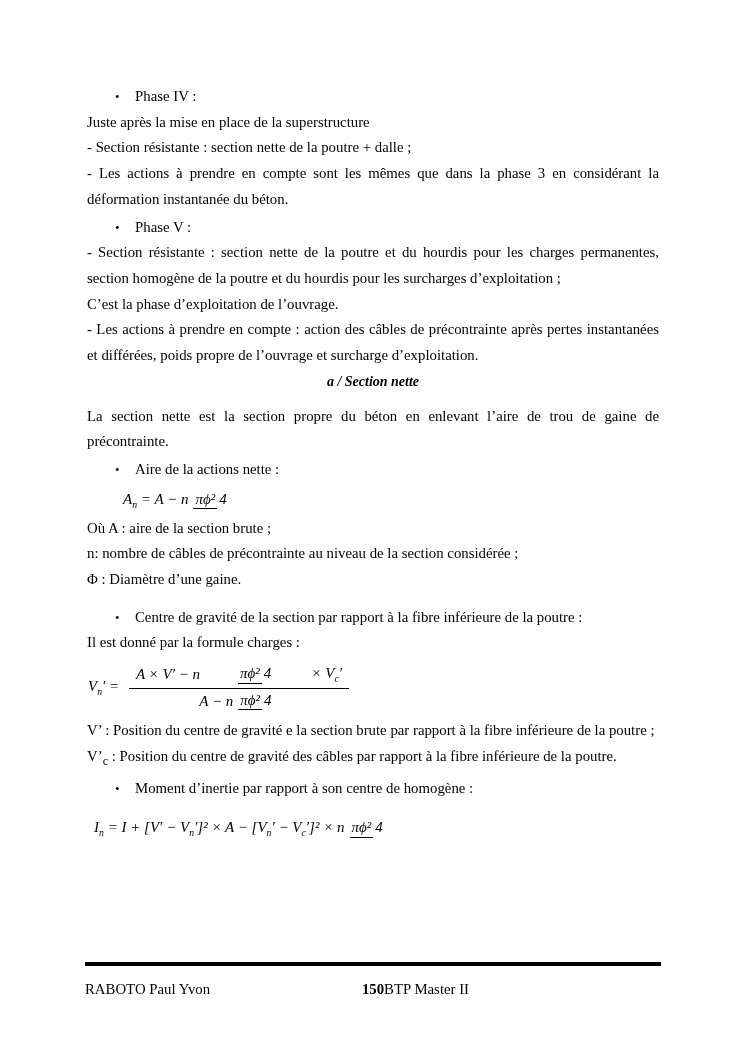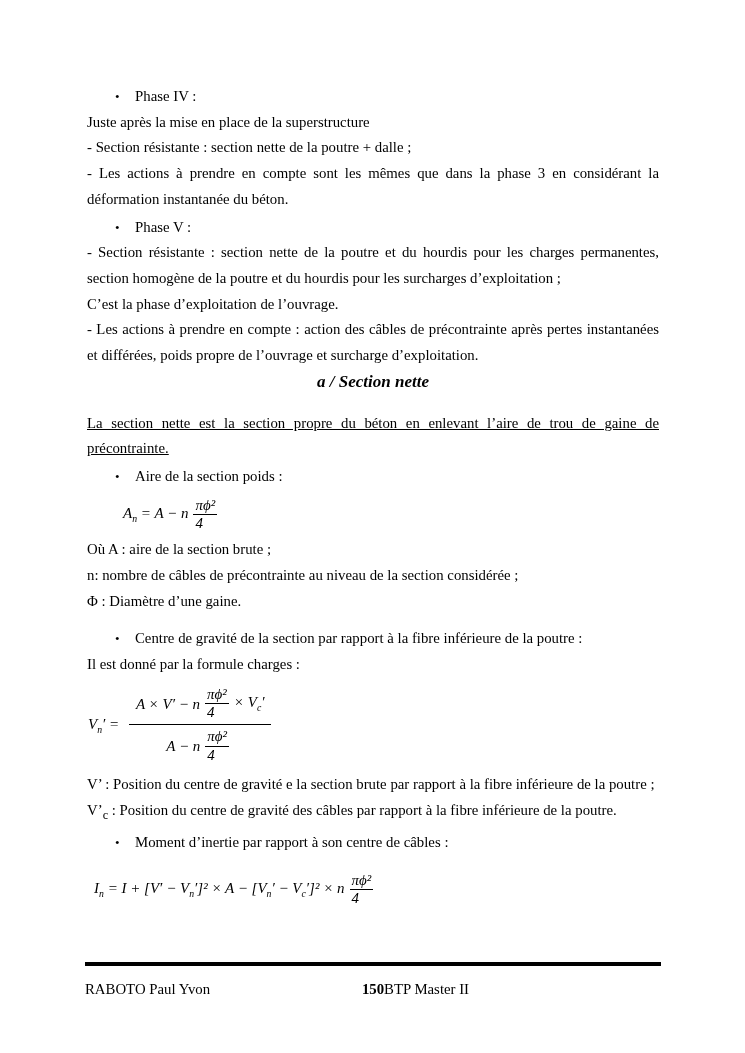--- a/index.html
+++ b/index.html
@@ -11,45 +11,45 @@
     font-size:14.8px;
     position:relative;
     overflow:hidden;
   }
   .content { position:absolute; left:87px; top:84px; width:572px; }
   .para { line-height:25.7px; }
   .justify { text-align:justify; }
   .bullet-item { display:flex; margin-left:28px; line-height:25.7px; }
   .bullet-glyph { width:20px; flex:0 0 20px; font-size:13px; }
   .mt2 { margin-top:2px; }
-  .mt3 { margin-top:19px;text-decoration:underline; }
+  .mt3 { margin-top:12px; }
   .mt12 { margin-top:12px; }
 
   .heading { margin-top:6px; font-size:16.4px; line-height:21.5px; }
   .heading-line1 { padding-left:138px; }
   .subheading {
     text-align:center; font-style:italic; font-weight:bold;
-    font-size:17px; line-height:21px; margin-top:2px;
+    font-size:14px; line-height:21px; margin-top:2px;
   }
 
   
   .formula {
     display:flex; align-items:center;
     font-style:italic; font-size:15px; line-height:1.2;
   }
   .formula sub { font-size:0.65em; }
   .mrow { white-space:pre; }
   .frac {
-    display:inline-flex; flex-direction:column; text-align:left;
+    display:inline-flex; flex-direction:row; text-align:center;
     margin:0 5px; line-height:1.15;
   }
   .frac .fnum { border-bottom:1px solid #000; padding:0 2px; }
   .frac .fden { padding:0 2px; }
   .bigfrac { display:inline-flex; flex-direction:column; align-items:center; margin-left:6px; }
-  .bigfrac .bnum { display:flex; align-items:center; border-bottom:1px solid #000; padding:0 7px 3px 7px; }
+  .bigfrac .bnum { display:flex; align-items:center; border-bottom:1px solid #000; padding:0 7px 3px 7px;gap:33px; }
   .bigfrac .bden { display:flex; align-items:center; padding-top:3px; }
   .formula-1 { margin:7px 0 5px 36px; }
   .formula-2 { margin:8px 0 8px 1px; }
   .formula-3 { margin:16px 0 0 7px; }
 
   
   .footer { position:absolute; left:85px; right:84px; top:962px; }
   .footer-rule { border-top:4px solid #000; }
   .footer-row { display:flex; padding-top:13px; line-height:21px; }
   .footer-row .fl { flex:1; text-align:left; }
@@ -79,21 +79,21 @@
   <p class="para">C’est la phase d’exploitation de l’ouvrage.</p>
   <p class="para justify">- Les actions à prendre en compte : action des câbles de précontrainte après pertes instantanées et différées, poids propre de l’ouvrage et surcharge d’exploitation.</p>
 
 
   <div class="subheading">a / Section nette</div>
 
   <p class="para justify mt3">La section nette est la section propre du béton en enlevant l’aire de trou de gaine de précontrainte.</p>
 
   <div class="bullet-item mt2">
     <span class="bullet-glyph">•</span>
-    <span>Aire de la section poids :</span>
+    <span>Aire de la actions nette :</span>
   </div>
 
   <div class="formula formula-1">
     <span class="mrow"><span>A</span><sub>n</sub><span> = </span><span>A − n</span></span>
     <span class="frac">
       <span class="fnum">πϕ²</span>
       <span class="fden">4</span>
     </span>
   </div>
 
@@ -127,21 +127,21 @@
         </span>
       </span>
     </span>
   </div>
 
   <p class="para">V’ : Position du centre de gravité e la section brute par rapport à la fibre inférieure de la poutre ;</p>
   <p class="para"><span>V’</span><sub>c</sub><span> : Position du centre de gravité des câbles par rapport à la fibre inférieure de la poutre.</span></p>
 
   <div class="bullet-item mt2">
     <span class="bullet-glyph">•</span>
-    <span>Moment d’inertie par rapport à son centre de câbles :</span>
+    <span>Moment d’inertie par rapport à son centre de homogène :</span>
   </div>
 
   <div class="formula formula-3">
     <span class="mrow"><span>I</span><sub>n</sub><span> = </span><span>I + [V′ − V</span><sub>n</sub><span>′</span><span>]² × A − [V</span><sub>n</sub><span>′</span><span> − V</span><sub>c</sub><span>′</span><span>]² × n</span></span>
     <span class="frac">
       <span class="fnum">πϕ²</span>
       <span class="fden">4</span>
     </span>
   </div>
 

